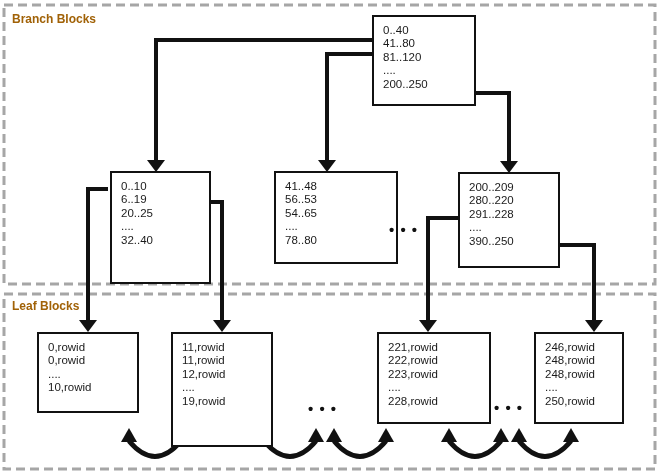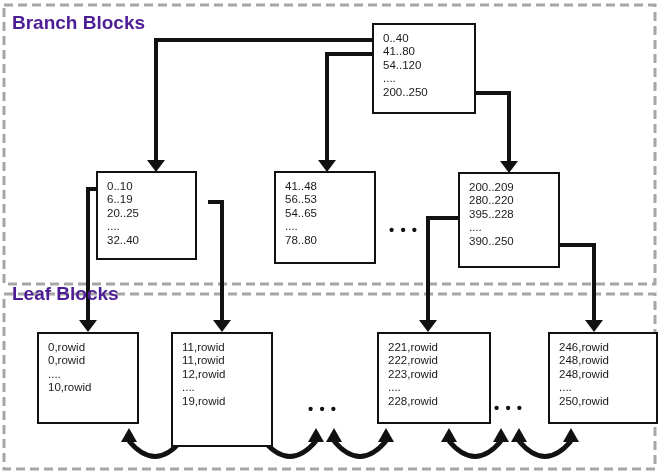--- a/index.html
+++ b/index.html
@@ -11,23 +11,23 @@
     font-family: "Liberation Sans", "DejaVu Sans", sans-serif;
     overflow: hidden;
   }
   .layer {
     position: absolute;
     left: 0; top: 0;
     width: 662px; height: 474px;
   }
   .seclabel {
     position: absolute;
-    font-size: 19px;
+    font-size: 12px;
     font-weight: bold;
-    color: #4c1d95;
+    color: #a16207;
     white-space: nowrap;
   }
   .block {
     position: absolute;
     box-sizing: border-box;
     background: #ffffff;
     border: 2px solid #111111;
     padding: 7px 2px 0 9px;
     font-size: 11.5px;
     line-height: 13.4px;
@@ -89,57 +89,57 @@
       <polygon points="326,442 342,442 334,428"></polygon>
       <polygon points="378,442 394,442 386,428"></polygon>
       <polygon points="441,442 457,442 449,428"></polygon>
       <polygon points="493,442 509,442 501,428"></polygon>
       <polygon points="511,442 527,442 519,428"></polygon>
       <polygon points="563,442 579,442 571,428"></polygon>
     </g>
   </svg>
 
   <div class="seclabel" style="left:12px; top:12px">Branch Blocks</div>
-  <div class="seclabel" style="left:12px; top:283px">Leaf Blocks</div>
+  <div class="seclabel" style="left:12px; top:299px">Leaf Blocks</div>
 
-  <div class="block" style="left:372px; top:23px; width:104px; height:91px">
+  <div class="block" style="left:372px; top:15px; width:104px; height:91px">
     <div class="bline">0..40</div>
     <div class="bline">41..80</div>
-    <div class="bline">54..120</div>
+    <div class="bline">81..120</div>
     <div class="bline">....</div>
     <div class="bline">200..250</div>
   </div>
 
-  <div class="block" style="left:96px; top:171px; width:101px; height:89px">
+  <div class="block" style="left:110px; top:171px; width:101px; height:113px">
     <div class="bline">0..10</div>
     <div class="bline">6..19</div>
     <div class="bline">20..25</div>
     <div class="bline">....</div>
     <div class="bline">32..40</div>
   </div>
 
-  <div class="block" style="left:274px; top:171px; width:102px; height:93px">
+  <div class="block" style="left:274px; top:171px; width:124px; height:93px">
     <div class="bline">41..48</div>
     <div class="bline">56..53</div>
     <div class="bline">54..65</div>
     <div class="bline">....</div>
     <div class="bline">78..80</div>
   </div>
 
   <div class="block" style="left:458px; top:172px; width:102px; height:96px">
     <div class="bline">200..209</div>
     <div class="bline">280..220</div>
-    <div class="bline">395..228</div>
+    <div class="bline">291..228</div>
     <div class="bline">....</div>
     <div class="bline">390..250</div>
   </div>
 
   <div class="dots" style="left:389px; top:222px">• • •</div>
 
-  <div class="block" style="left:37px; top:332px; width:102px; height:92px">
+  <div class="block" style="left:37px; top:332px; width:102px; height:81px">
     <div class="bline">0,rowid</div>
     <div class="bline">0,rowid</div>
     <div class="bline">....</div>
     <div class="bline">10,rowid</div>
   </div>
 
   <div class="block" style="left:171px; top:332px; width:102px; height:115px">
     <div class="bline">11,rowid</div>
     <div class="bline">11,rowid</div>
     <div class="bline">12,rowid</div>
@@ -148,21 +148,21 @@
   </div>
 
   <div class="block" style="left:377px; top:332px; width:114px; height:92px">
     <div class="bline">221,rowid</div>
     <div class="bline">222,rowid</div>
     <div class="bline">223,rowid</div>
     <div class="bline">....</div>
     <div class="bline">228,rowid</div>
   </div>
 
-  <div class="block" style="left:548px; top:332px; width:110px; height:92px">
+  <div class="block" style="left:534px; top:332px; width:90px; height:92px">
     <div class="bline">246,rowid</div>
     <div class="bline">248,rowid</div>
     <div class="bline">248,rowid</div>
     <div class="bline">....</div>
     <div class="bline">250,rowid</div>
   </div>
 
   <div class="dots" style="left:308px; top:401px">• • •</div>
   <div class="dots" style="left:494px; top:400px">• • •</div>
 

